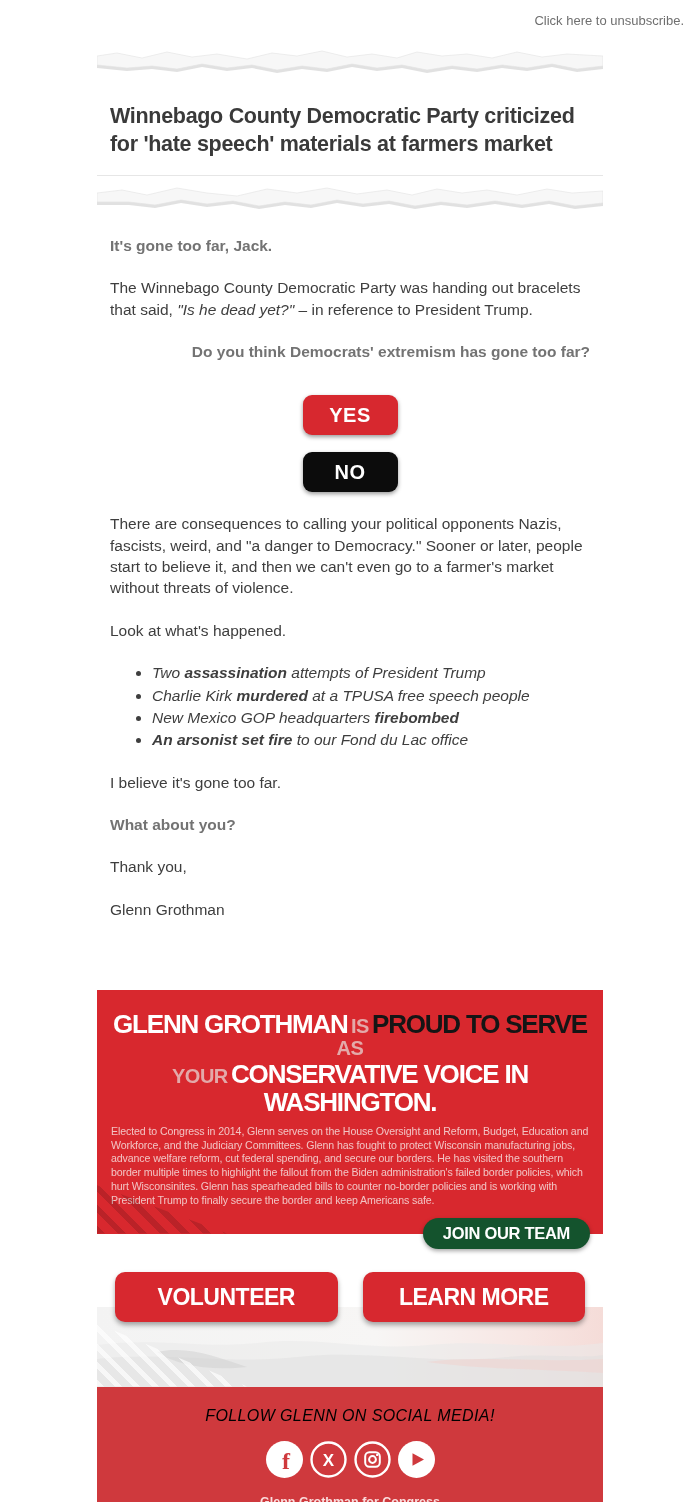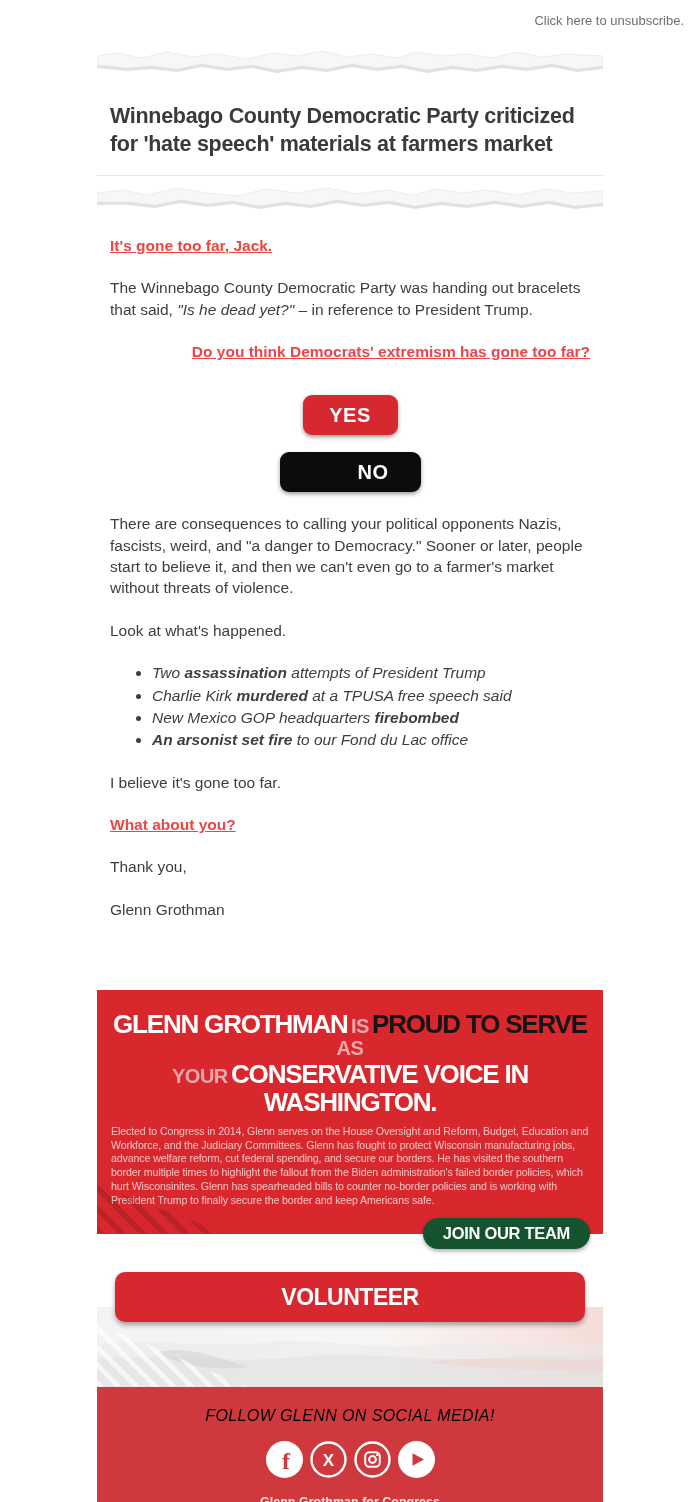--- a/index.html
+++ b/index.html
@@ -21,31 +21,31 @@
 
   
   .headline{
     margin:24px 13px 6px 13px;font-size:21.5px;font-weight:700;color:#3a3a3a;
     line-height:1.32;letter-spacing:-0.3px;
   }
 
   
   .letter{padding:0 13px;font-size:15.5px;line-height:1.38;color:#3e3e3e;}
   .letter p{margin:21px 0;}
-  .blue-link{color:#ef4444;font-weight:700;text-decoration:underline;cursor:pointer;}
+  .blue-link{color:#737373;font-weight:700;cursor:pointer;}
   .opening{margin-top:16px;}
   .poll{text-align:right;margin:24px 0 6px 0;}
   .vote{text-align:center;}
   .vote-btn{
     display:inline-block;width:95px;line-height:40px;border-radius:9px;
     color:#fff;font-weight:700;font-size:20px;text-align:center;cursor:pointer;
     box-shadow:0 2px 4px rgba(0,0,0,.4);letter-spacing:.5px;
   }
   .vote-yes{background:#d7282f;margin-top:12px;}
-  .vote-no{background:#0c0c0c;margin-top:17px;padding-left:46px;}
+  .vote-no{background:#0c0c0c;margin-top:17px;}
   .letter ul{margin:14px 0 14px 0;padding-left:42px;font-style:italic;}
   .letter li{margin:1px 0;}
   .letter li b{font-weight:700;}
   .it{font-style:italic;}
 
   
   .banner{
     margin-top:70px;background:#d8282e;position:relative;
     padding:20px 14px 26px 14px;
   }
@@ -134,21 +134,21 @@
         <div><span class="vote-btn vote-yes">YES</span></div>
         <div><span class="vote-btn vote-no">NO</span></div>
       </div>
 
       <p>There are consequences to calling your political opponents Nazis, fascists, weird, and "a danger to Democracy." Sooner or later, people start to believe it, and then we can't even go to a farmer's market without threats of violence.</p>
 
       <p>Look at what's happened.</p>
 
       <ul>
         <li><span>Two </span><b>assassination</b><span> attempts of President Trump</span></li>
-        <li><span>Charlie Kirk </span><b>murdered</b><span> at a TPUSA free speech said</span></li>
+        <li><span>Charlie Kirk </span><b>murdered</b><span> at a TPUSA free speech people</span></li>
         <li><span>New Mexico GOP headquarters </span><b>firebombed</b><span></span></li>
         <li><span></span><b>An arsonist set fire</b><span> to our Fond du Lac office</span></li>
       </ul>
 
       <p>I believe it's gone too far.</p>
 
       <p><a class="blue-link">What about you?</a></p>
 
       <p>Thank you,</p>
 
@@ -165,20 +165,21 @@
         <span class="w">CONSERVATIVE VOICE IN WASHINGTON.</span>
       </div>
       <div class="banner-bio">Elected to Congress in 2014, Glenn serves on the House Oversight and Reform, Budget, Education and Workforce, and the Judiciary Committees. Glenn has fought to protect Wisconsin manufacturing jobs, advance welfare reform, cut federal spending, and secure our borders. He has visited the southern border multiple times to highlight the fallout from the Biden administration's failed border policies, which hurt Wisconsinites. Glenn has spearheaded bills to counter no-border policies and is working with President Trump to finally secure the border and keep Americans safe.</div>
       <div class="banner-hatch"></div>
       <div class="join-btn">JOIN OUR TEAM</div>
     </div>
 
     <div class="hero">
       <div class="cta-row">
         <div class="cta-btn">VOLUNTEER</div>
+        <div class="cta-btn">LEARN MORE</div>
       </div>
       <div class="landscape">
         <svg viewBox="0 0 506 80" preserveAspectRatio="none">
           <path d="M0,38 C60,30 110,42 160,36 C220,29 270,44 330,38 C390,32 450,44 506,36 L506,80 L0,80 Z" fill="#e9e9e9" opacity="0.55"></path>
           <path d="M0,52 C70,44 130,58 200,50 C270,42 340,58 410,50 C450,46 480,52 506,48 L506,80 L0,80 Z" fill="#dddddd" opacity="0.45"></path>
           <path d="M60,45 C90,38 120,50 150,60 C110,64 80,58 60,45 Z" fill="#cfcfcf" opacity="0.5"></path>
           <path d="M330,55 C380,48 440,56 506,52 L506,66 C440,62 380,62 330,55 Z" fill="#f0d4d0" opacity="0.6"></path>
         </svg>
         <div class="landscape-hatch"></div>
       </div>

